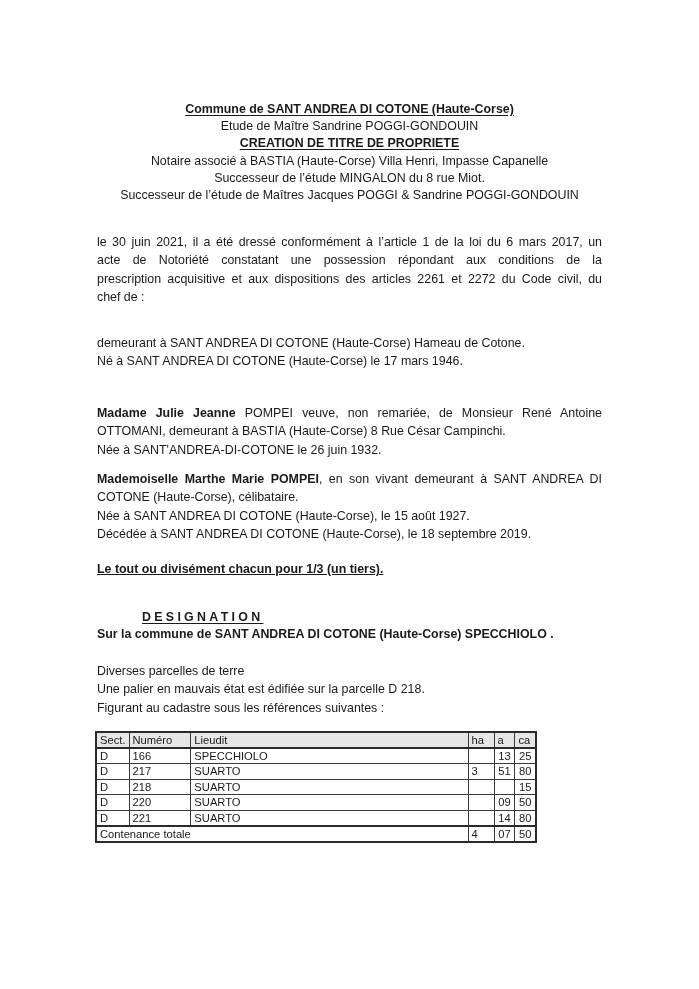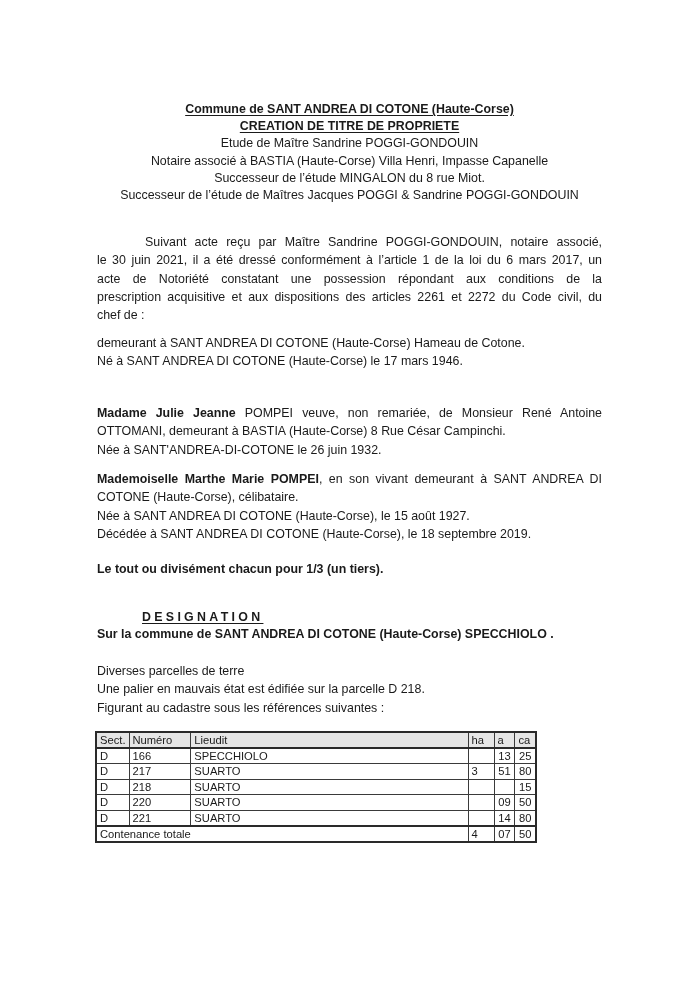--- a/index.html
+++ b/index.html
@@ -19,21 +19,21 @@
 
     .block { position: absolute; left: 97px; width: 505px; line-height: 18.3px; }
     .line { display: block; white-space: nowrap; }
     .jline { display: block; text-align: justify; text-align-last: justify; white-space: normal; }
     b { font-weight: bold; }
 
     .intro { top: 233px; }
     .p1 { top: 334px; }
     .p2 { top: 404px; }
     .p3 { top: 470px; }
-    .tiers { top: 560px; font-weight: bold; }
+    .tiers { top: 560px; font-weight: bold; text-decoration: underline; }
 
     .designation { position: absolute; left: 142px; top: 609px; font-weight: bold; letter-spacing: 3.3px; text-decoration: underline; text-underline-offset: 2px; line-height: 16px; }
     .commune { position: absolute; left: 97px; top: 626px; font-weight: bold; line-height: 17px; white-space: nowrap; }
     .desc { top: 662px; }
 
     table.cad {
       position: absolute; left: 95px; top: 731px;
       width: 442px;
       border-collapse: collapse;
       border: 2px solid #2a2a2a;
@@ -58,29 +58,28 @@
     col.c-a { width: 21px; }
     col.c-ca { width: 21px; }
   </style>
 </head>
 <body>
 
 <div class="page">
 
   <div class="header">
     <span class="line title">Commune de SANT ANDREA DI COTONE (Haute-Corse)</span>
+    <span class="line">Etude de Maître Sandrine POGGI-GONDOUIN</span>
     <span class="line title">CREATION DE TITRE DE PROPRIETE</span>
-    <span class="line">Etude de Maître Sandrine POGGI-GONDOUIN</span>
     <span class="line">Notaire associé à BASTIA (Haute-Corse) Villa Henri, Impasse Capanelle</span>
     <span class="line">Successeur de l’étude MINGALON du 8 rue Miot.</span>
     <span class="line">Successeur de l’étude de Maîtres Jacques POGGI &amp; Sandrine POGGI-GONDOUIN</span>
   </div>
 
   <div class="block intro">
-    <span class="jline" style="padding-left:48px;">Suivant acte reçu par Maître Sandrine POGGI-GONDOUIN, notaire associé,</span>
     <span class="jline">le 30 juin 2021, il a été dressé conformément à l’article 1 de la loi du 6 mars 2017, un</span>
     <span class="jline">acte de Notoriété constatant une possession répondant aux conditions de la</span>
     <span class="jline">prescription acquisitive et aux dispositions des articles 2261 et 2272 du Code civil, du</span>
     <span class="line">chef de :</span>
   </div>
 
   <div class="block p1">
     <span class="line">demeurant à SANT ANDREA DI COTONE (Haute-Corse) Hameau de Cotone.</span>
     <span class="line">Né à SANT ANDREA DI COTONE (Haute-Corse) le  17 mars 1946.</span>
   </div>

